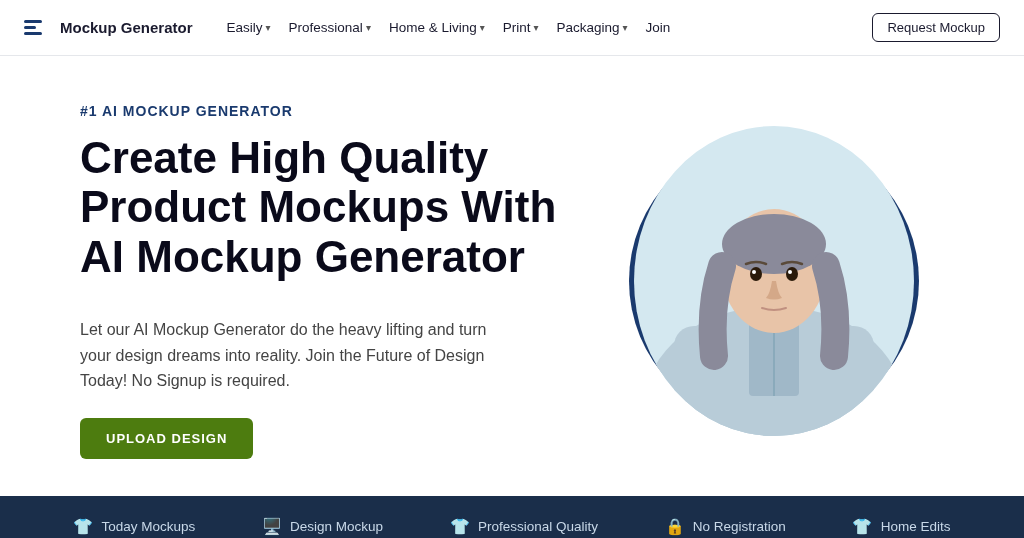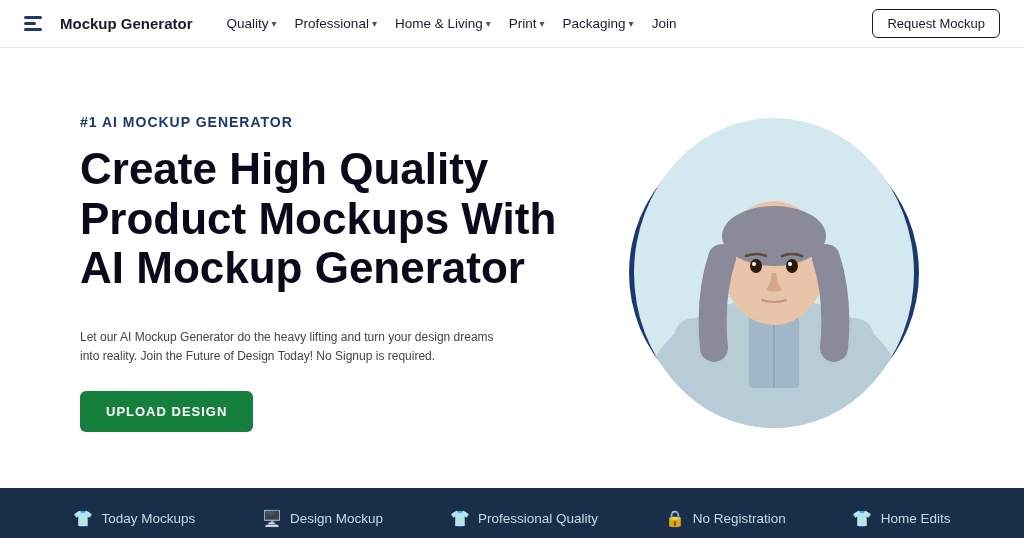--- a/index.html
+++ b/index.html
@@ -1,21 +1,21 @@
 <!DOCTYPE html>
 <html><head>
   <meta charset="utf-8">
   <style>
     * { margin: 0; padding: 0; box-sizing: border-box; }
     body { font-family: -apple-system, BlinkMacSystemFont, 'Segoe UI', Arial, sans-serif; background: #fff; width: 1024px; height: 538px; overflow: hidden; }
 
     
     .navbar {
       display: flex; align-items: center; justify-content: space-between;
-      padding: 0 24px; height: 48px; border-bottom: 1px solid #e5e7eb;
+      padding: 0 24px; height: 56px; border-bottom: 1px solid #e5e7eb;
       background: #fff;
     }
     .nav-left { display: flex; align-items: center; gap: 28px; }
     .logo { display: flex; align-items: center; gap: 8px; font-weight: 700; font-size: 15px; color: #1a1a2e; }
     .logo-icon {
       width: 28px; height: 20px; display: flex; flex-direction: column; gap: 3px; justify-content: center;
     }
     .logo-icon span {
       display: block; height: 3px; background: #1a3a6e; border-radius: 2px;
     }
@@ -46,25 +46,25 @@
     .hero-left { max-width: 500px; }
     .hero-badge {
       font-size: 14px; font-weight: 700; color: #1a3a6e;
       letter-spacing: 1px; text-transform: uppercase; margin-bottom: 14px;
     }
     .hero-title {
       font-size: 44px; font-weight: 800; color: #0a0a1a; line-height: 1.12;
       margin-bottom: 36px;
     }
     .hero-desc {
-      font-size: 12px; color: #444; line-height: 1.6; margin-bottom: 24px;
+      font-size: 16px; color: #444; line-height: 1.6; margin-bottom: 24px;
       max-width: 420px;
     }
     .btn-upload {
-      background: #15803d; color: #fff; border: none;
+      background: #4d7c0f; color: #fff; border: none;
       padding: 13px 26px; border-radius: 6px;
       font-size: 13px; font-weight: 700; letter-spacing: 1px;
       cursor: pointer; text-transform: uppercase;
     }
 
     
     .hero-right {
       position: relative; width: 340px; height: 340px; flex-shrink: 0;
       display: flex; align-items: center; justify-content: center;
     }
@@ -109,21 +109,21 @@
     <div class="logo">
       <div class="logo-icon">
         <span></span>
           <span></span>
           <span></span>
       </div>
       <span>Mockup Generator</span>
     </div>
     <div class="nav-menu">
       <div class="nav-item">
-        <span>Quality</span>
+        <span>Easily</span>
         <span class="chevron">▾</span>
       </div>
       <div class="nav-item">
         <span>Professional</span>
         <span class="chevron">▾</span>
       </div>
       <div class="nav-item">
         <span>Home &amp; Living</span>
         <span class="chevron">▾</span>
       </div>

